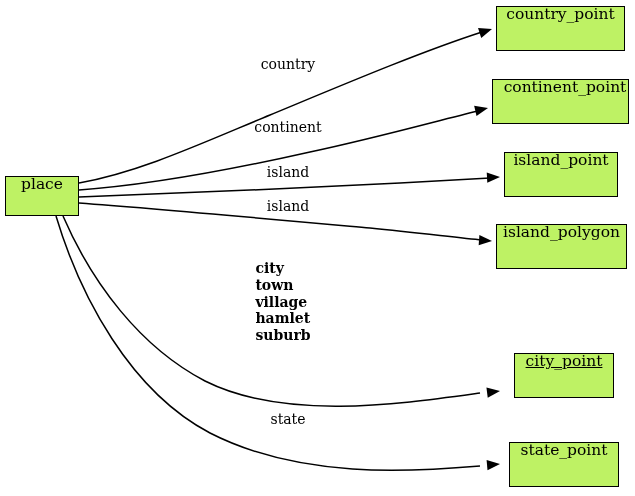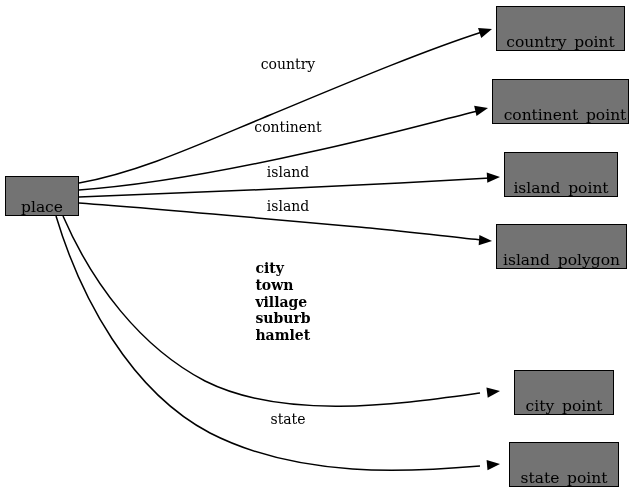--- a/index.html
+++ b/index.html
@@ -20,23 +20,23 @@
     position: absolute;
     left: 0;
     top: 0;
     width: 635px;
     height: 496px;
   }
   .node-box {
     position: absolute;
     box-sizing: border-box;
     border: 1.4px solid #000000;
-    background: #737373;
+    background: #bef264;
     display: flex;
-    align-items: flex-end;
+    align-items: flex-start;
     justify-content: center;
     z-index: 3;
   }
   .node-label {
     font-family: "DejaVu Serif", "Liberation Serif", serif;
     font-size: 15.5px;
     color: #000000;
     line-height: 1;
     white-space: nowrap;
   }
@@ -89,36 +89,36 @@
       </div>
       <div class="node-box" style="left: 492px; top: 79px; width: 137px; height: 45px; padding-left: 9px;">
         <span class="node-label">continent_point</span>
       </div>
       <div class="node-box" style="left: 504px; top: 152px; width: 114px; height: 45px;">
         <span class="node-label">island_point</span>
       </div>
       <div class="node-box" style="left: 496px; top: 224px; width: 131px; height: 45px;">
         <span class="node-label">island_polygon</span>
       </div>
-      <div class="node-box" style="left: 514px; top: 370px; width: 100px; height: 45px;">
+      <div class="node-box" style="left: 514px; top: 353px; width: 100px; height: 45px; text-decoration: underline;">
         <span class="node-label">city_point</span>
       </div>
       <div class="node-box" style="left: 509px; top: 442px; width: 110px; height: 45px;">
         <span class="node-label">state_point</span>
       </div>
     </div>
 
   <div id="edge-labels-layer">
       <div class="edge-label" style="left: 288px; top: 64px;">country</div>
       <div class="edge-label" style="left: 288px; top: 127px;">continent</div>
       <div class="edge-label" style="left: 288px; top: 172px;">island</div>
       <div class="edge-label" style="left: 288px; top: 206px;">island</div>
       <div class="edge-label edge-label-multi" style="left: 283px; top: 302px;">
         <div>city</div>
         <div>town</div>
         <div>village</div>
+        <div>hamlet</div>
         <div>suburb</div>
-        <div>hamlet</div>
       </div>
       <div class="edge-label" style="left: 288px; top: 419px;">state</div>
     </div>
 
 </div>
 
 </body></html>

